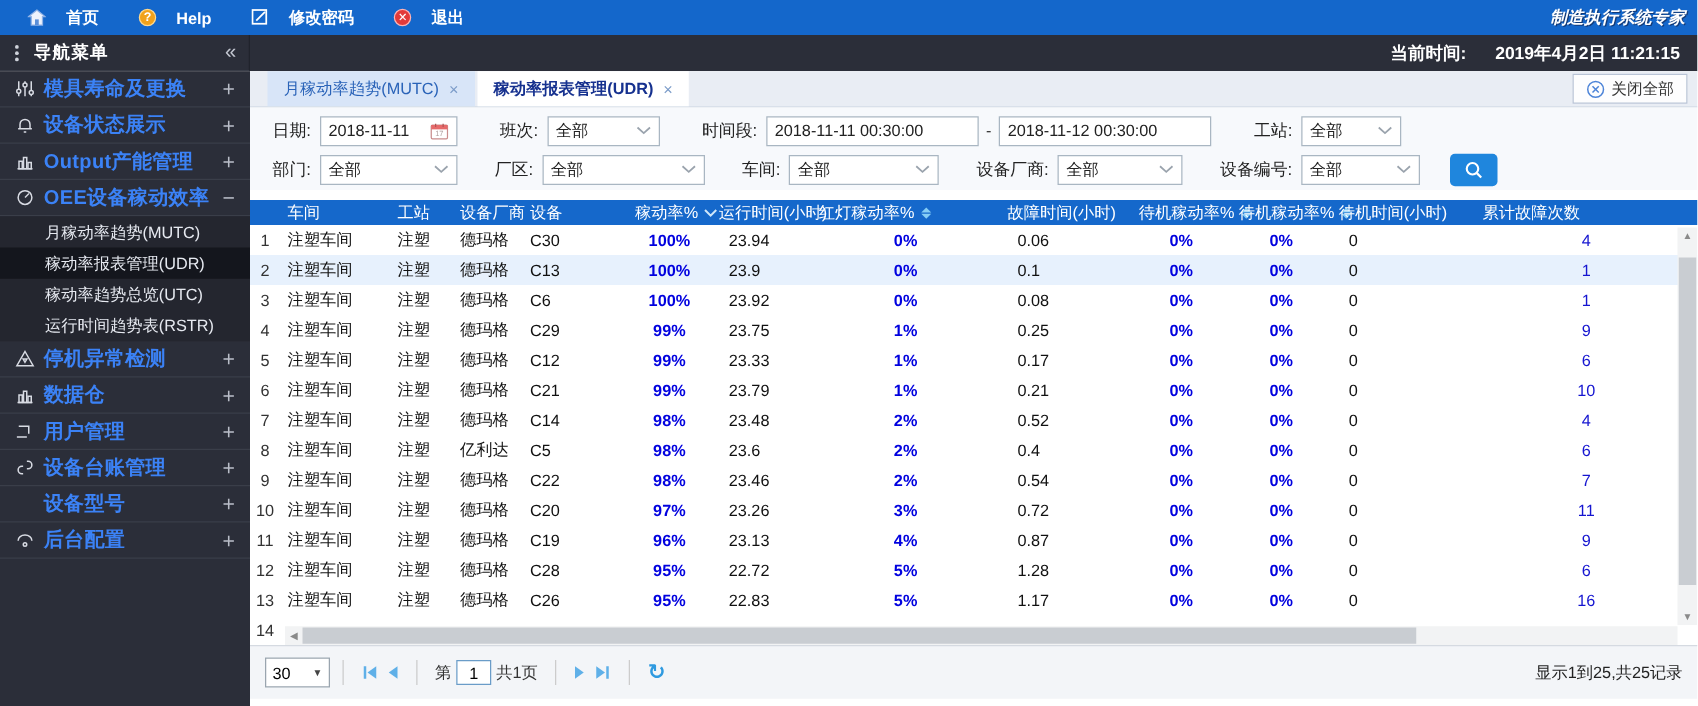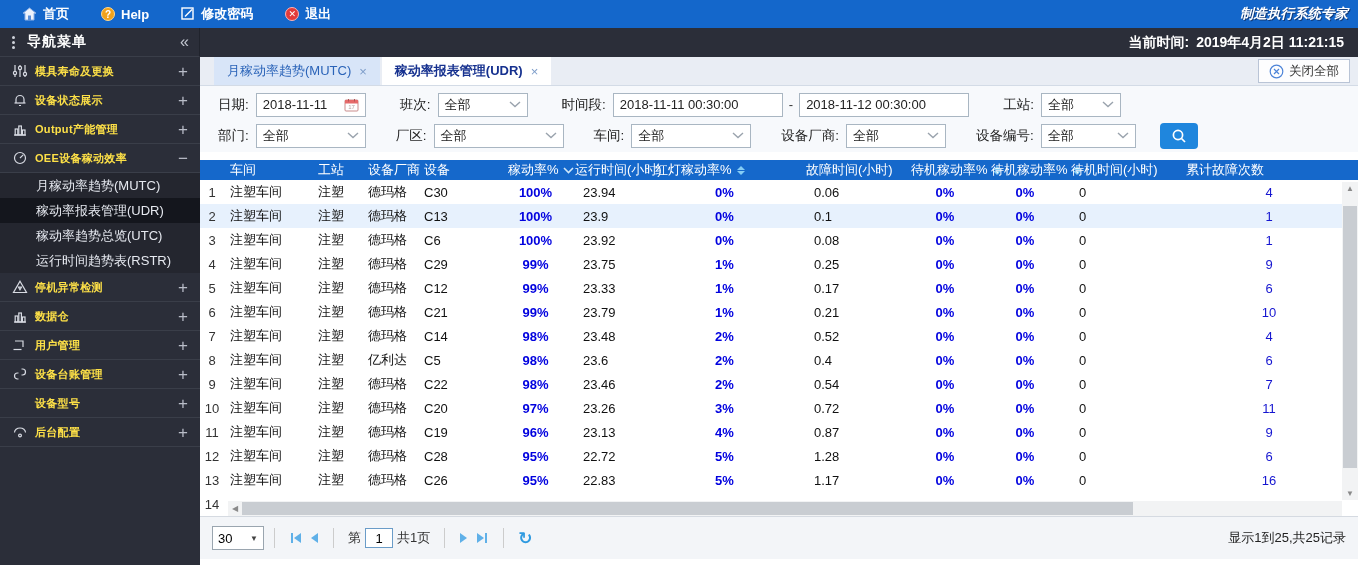--- a/index.html
+++ b/index.html
@@ -4,48 +4,48 @@
 <style>
   html,body{margin:0;padding:0;width:1358px;height:565px;overflow:hidden;
     font-family:"Liberation Sans","DejaVu Sans",sans-serif;background:#fff;}
   *{box-sizing:border-box;}
   :root{--blue:#1568cb;--topblue:#1467cb;--dark:#2b2e39;--pct:#0101df;--cnt:#1515d0;
     --selrow:#e7f1fd;--searchbtn:#1f86dd;}
 
   
   .topbar{height:28px;background:var(--topblue);display:flex;align-items:center;
     color:#fff;font-size:13px;font-weight:bold;padding-left:22px;}
-  .tb-item{display:flex;align-items:center;gap:6px;margin-right:32px;cursor:pointer;white-space:nowrap;text-align:right;}
+  .tb-item{display:flex;align-items:center;gap:16px;margin-right:32px;cursor:pointer;white-space:nowrap;text-align:right;}
   .tb-ico{display:inline-flex;align-items:center;}
   .circ{width:14px;height:14px;border-radius:50%;display:inline-flex;align-items:center;
     justify-content:center;font-size:10px;font-weight:bold;color:#fff;}
   .circ.help{background:#f1a21b;border:1px solid #ffd98d;}
   .circ.exit{background:#e23a3a;border:1px solid #ffb3b3;font-size:9px;}
   .tb-welcome{margin-left:2px;white-space:nowrap;}
   .tb-brand{margin-left:auto;padding-right:10px;font-style:italic;font-size:13.5px;
     text-shadow:1px 1px 0 #123a77;white-space:nowrap;}
 
   
   .bar2{height:29px;display:flex;background:var(--dark);}
   .nav-head{width:200px;display:flex;align-items:center;padding:0 10px 0 12px;
     border-bottom:1px solid #3a3e49;border-right:1px solid #20232c;}
   .grip{display:inline-flex;flex-direction:column;gap:2px;margin-right:12px;}
   .grip i{width:3px;height:3px;border-radius:50%;background:#cfd3db;}
   .nav-title{color:#fff;font-size:14px;font-weight:bold;letter-spacing:1px;}
   .collapse{margin-left:auto;color:#c3c7d1;font-size:16px;cursor:pointer;}
   .timebar{flex:1;display:flex;align-items:center;justify-content:flex-end;color:#fff;
-    font-size:14px;font-weight:bold;padding-right:14px;gap:7px;}
+    font-size:14px;font-weight:bold;padding-right:14px;gap:23px;}
 
   
   .wrap{display:flex;height:508px;}
   .sidebar{width:200px;background:var(--dark);overflow:hidden;}
   .side-item{height:29px;display:flex;align-items:center;padding:0 12px;
     border-bottom:1px solid #3a3e49;cursor:pointer;}
   .s-ico{width:16px;height:16px;margin-right:7px;display:inline-flex;align-items:center;}
-  .s-label{color:#fde047;font-size:11px;font-weight:bold;letter-spacing:.3px;white-space:nowrap;}
+  .s-label{color:#3b82f6;font-size:16px;font-weight:bold;letter-spacing:.3px;white-space:nowrap;}
   .s-expand{margin-left:auto;color:#b9bdc8;font-size:17px;font-weight:200;line-height:1;cursor:pointer;}
   .submenu{background:#24262f;}
   .sub-item{height:25px;display:flex;align-items:center;padding-left:36px;color:#e6e9f0;
     font-size:13px;cursor:pointer;white-space:nowrap;}
   .sub-item.active{background:#14161d;}
 
   .main{flex:1;min-width:0;display:flex;flex-direction:column;background:#fff;}
 
   
   .tabstrip{height:29px;background:#e9edf4;display:flex;align-items:stretch;

